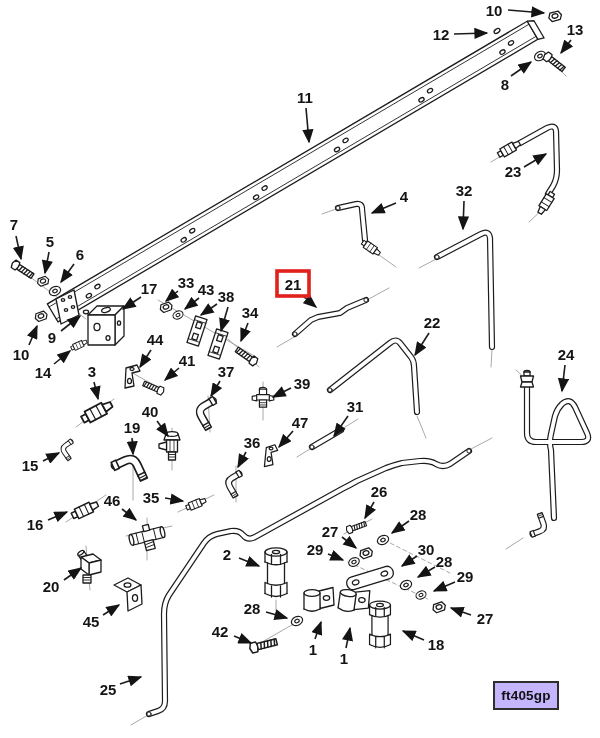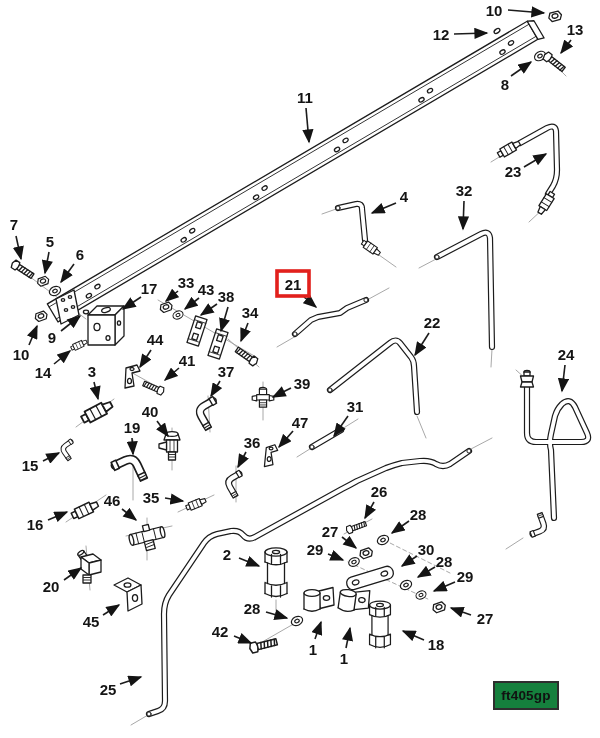--- a/index.html
+++ b/index.html
@@ -1,20 +1,20 @@
 <!DOCTYPE html>
 <html><head>
 <meta charset="utf-8">
 <style>
   html,body{margin:0;padding:0;background:#fff;}
   #canvas{position:relative;width:600px;height:738px;background:#fff;overflow:hidden;
           font-family:"Liberation Sans",sans-serif;}
   #diagram-svg{position:absolute;left:0;top:0;}
   #figure-code-box{position:absolute;left:493px;top:681px;width:62px;height:25px;
-     border:2px solid #2e2e2e;background:#15803d;display:flex;align-items:center;justify-content:center;
+     border:2px solid #2e2e2e;background:#c4b5fd;display:flex;align-items:center;justify-content:center;
      font-size:13.5px;font-weight:bold;color:#111;letter-spacing:0.2px;}
   .co-text{font-family:"Liberation Sans",sans-serif;font-weight:bold;font-size:15px;fill:#141414;}
 </style>
 </head>
 <body>
 
 <div id="canvas">
 <svg id="diagram-svg" width="600" height="738" viewBox="0 0 600 738" xmlns="http://www.w3.org/2000/svg">
   <defs>
     <marker id="ah" viewBox="0 0 10 8" refX="9" refY="4" markerWidth="9" markerHeight="7" orient="auto-start-reverse">

